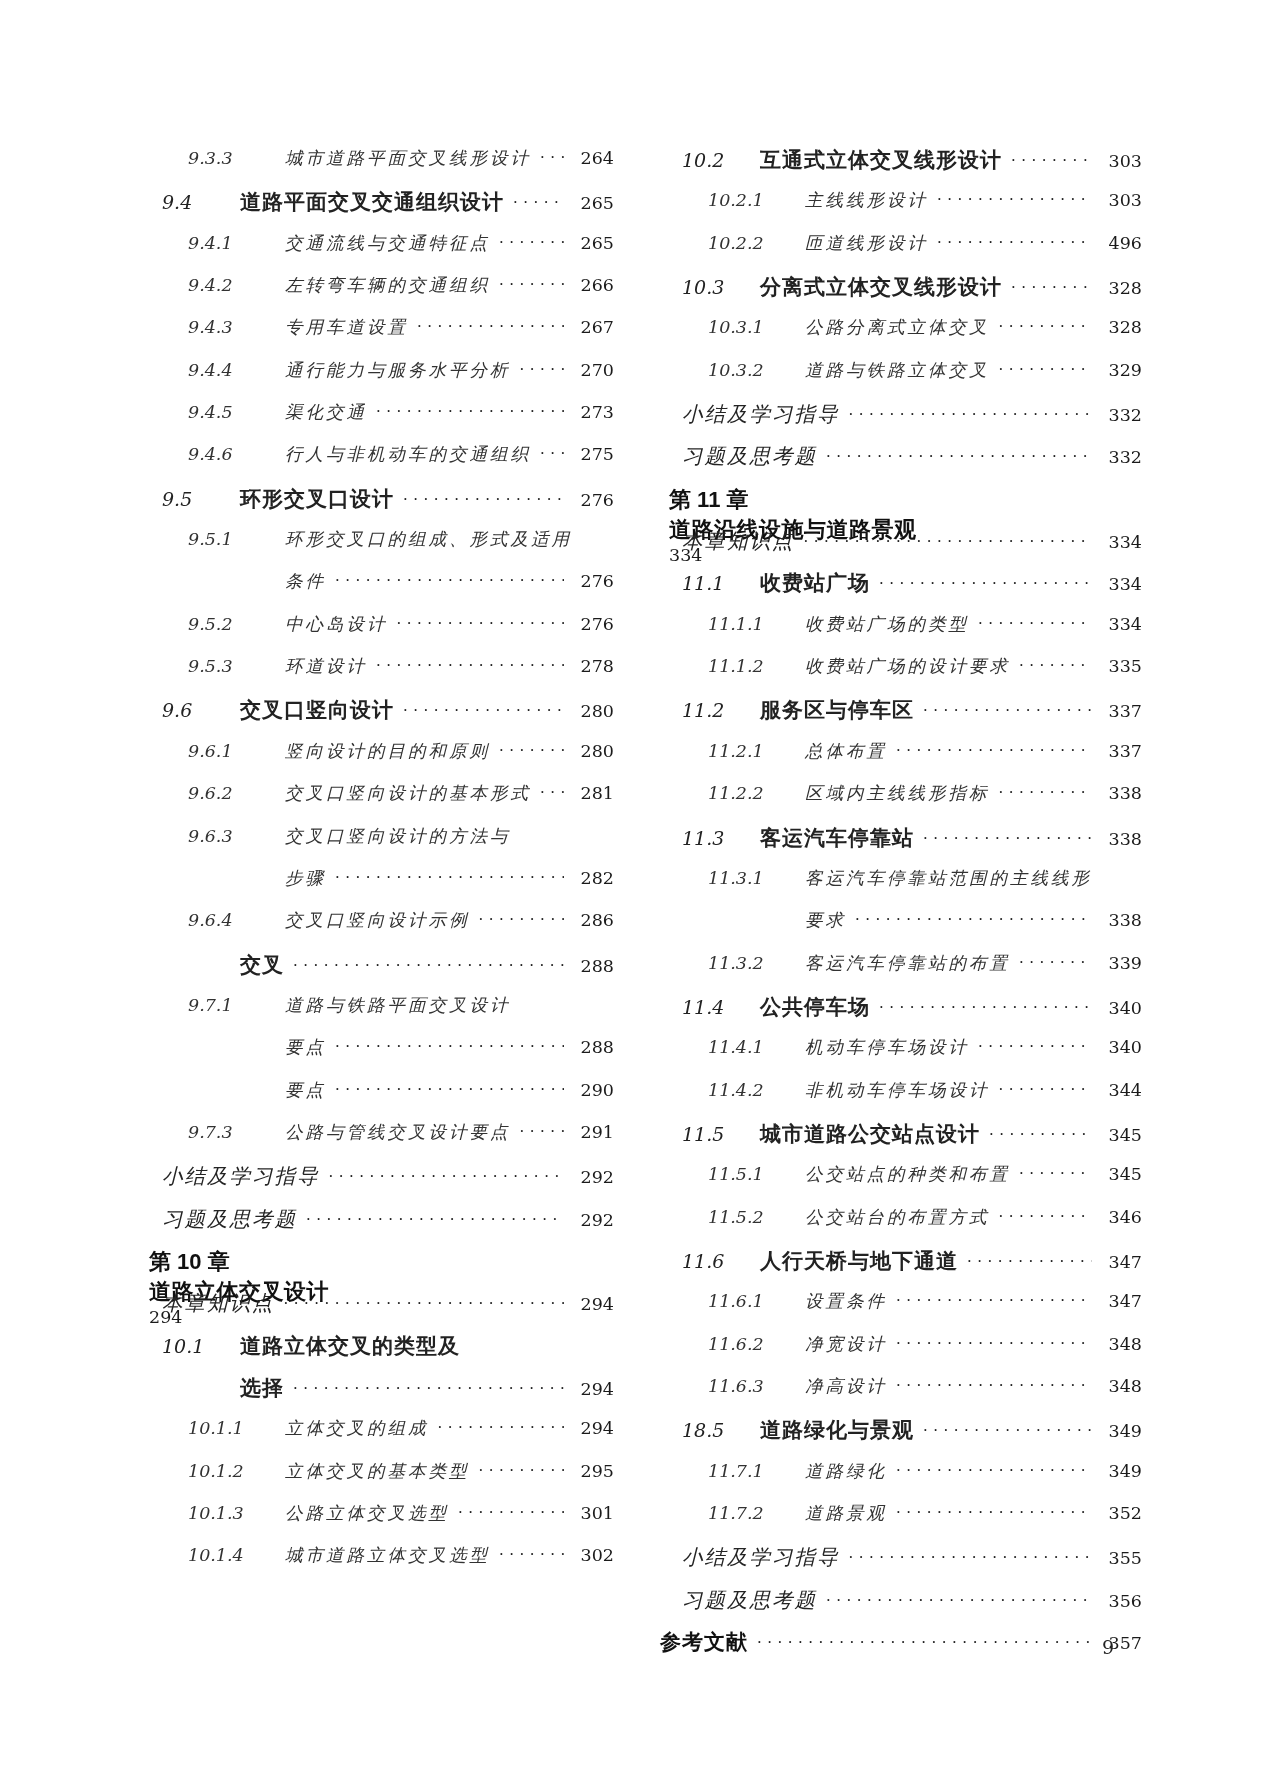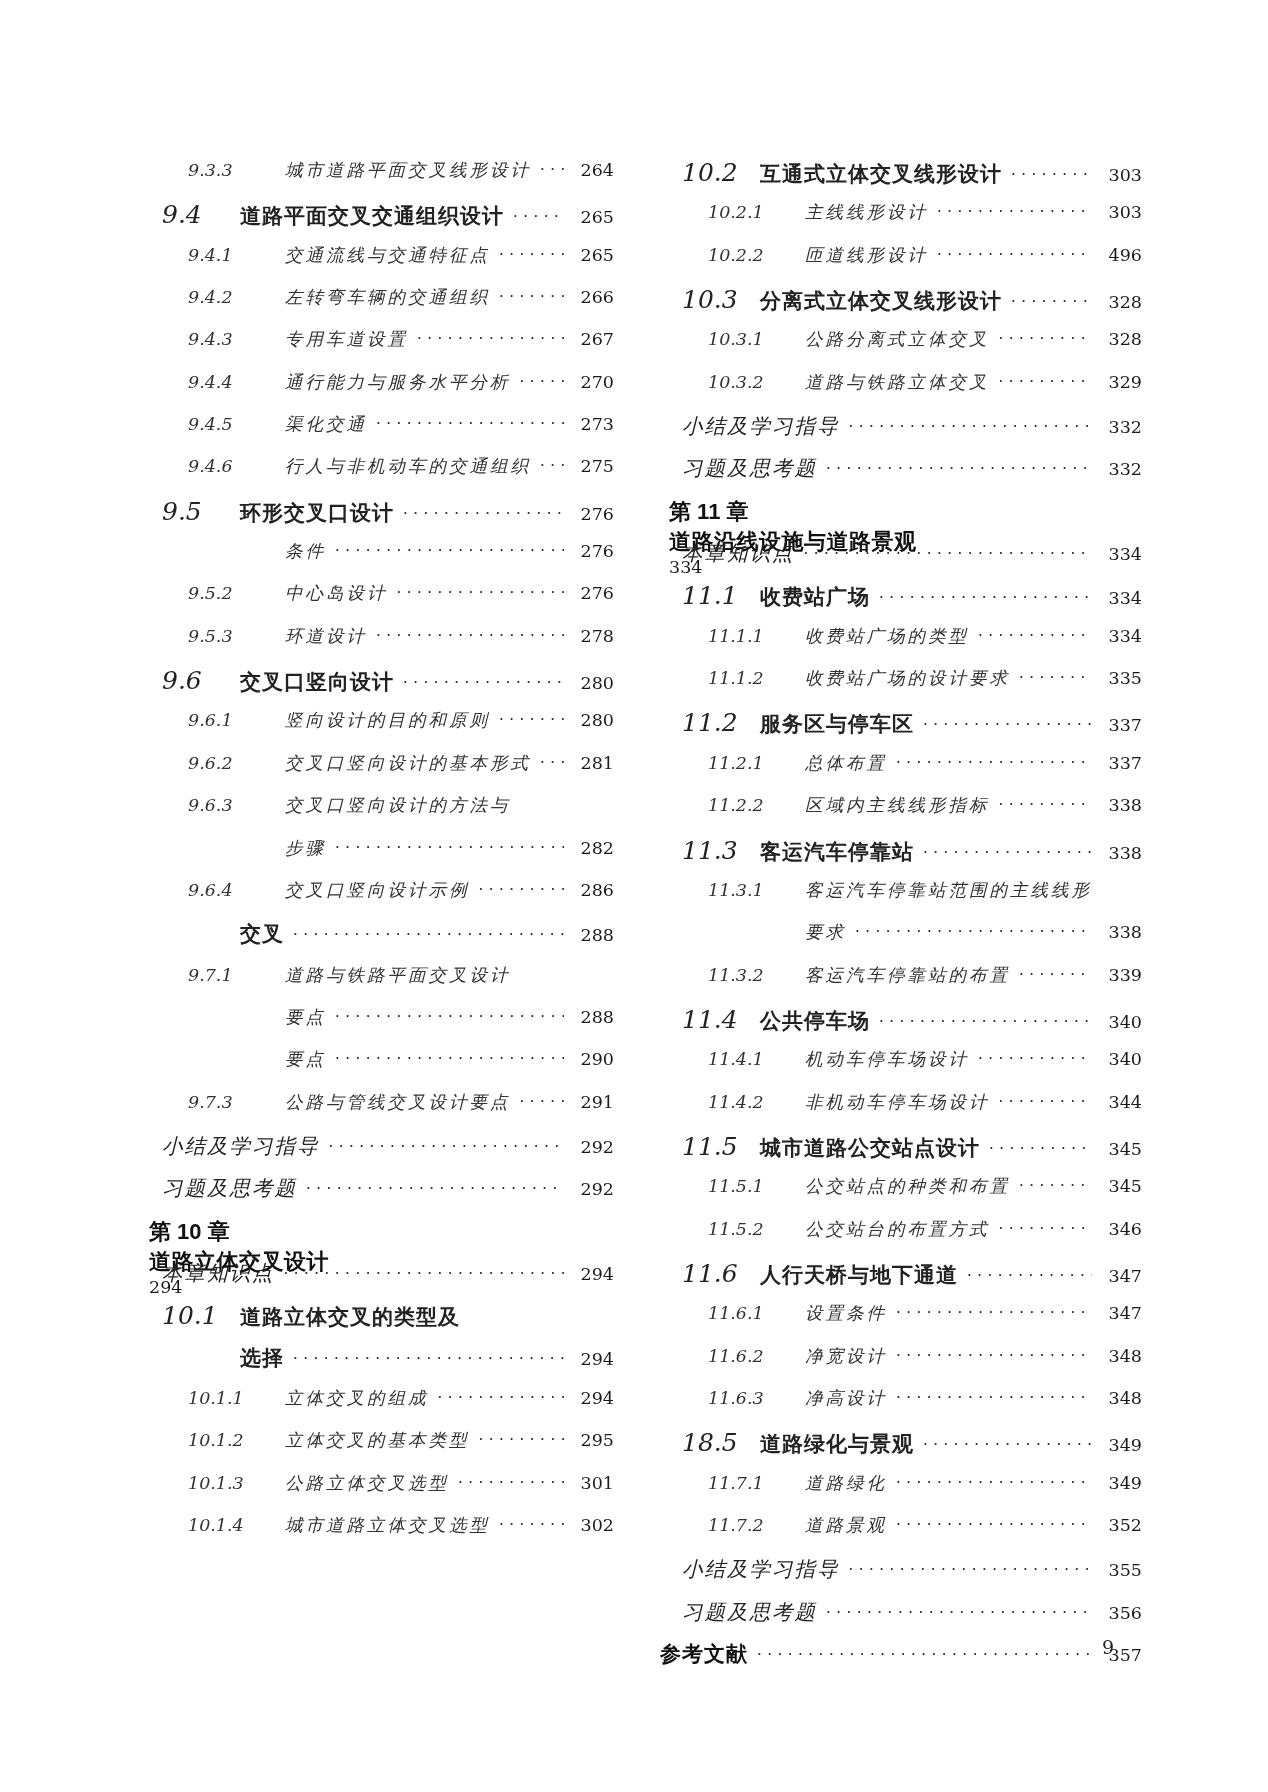--- a/index.html
+++ b/index.html
@@ -5,21 +5,21 @@
   html,body{margin:0;padding:0;background:#e8e8e8;}
   .sheet{
     position:relative;
     width:1268px;height:1792px;
     background:#ffffff;
     font-family:"Liberation Serif", serif;
     color:#1e1e1e;
     overflow:hidden;
     margin:0 auto;
   }
-  .col{position:absolute;top:158px;}
+  .col{position:absolute;top:146px;}
   .col-left{left:140px;width:474px;}
   .col-right{left:660px;width:482px;}
   .row{display:flex;align-items:baseline;height:42.35px;white-space:nowrap;}
   .num{font-family:"DejaVu Serif","Liberation Serif",serif;flex:0 0 auto;}
   .title{flex:0 0 auto;}
   .dots{
     flex:1 1 auto;overflow:hidden;
     font-family:"DejaVu Serif",serif;
     font-size:15px;letter-spacing:5.5px;
     color:#1d1d1d;margin:0 4px 0 9px;
@@ -30,21 +30,21 @@
     font-family:"DejaVu Serif","Liberation Serif",serif;
     font-size:17.5px;color:#1b1b1b;font-style:normal;
   }
   
   .s3{font-size:17.5px;color:#323232;}
   .s3 .num{font-style:italic;margin-left:48px;width:97px;}
   .s3 .title{font-style:italic;letter-spacing:3px;}
   .s3.cont .title{margin-left:145px;}
 
   .s2{font-size:21px;color:#222;}
-  .s2 .num{font-style:italic;font-size:25px;margin-left:22px;width:78px;}
+  .s2 .num{font-style:italic;font-size:19px;margin-left:22px;width:78px;}
   .s2 .title{font-weight:700;letter-spacing:1px;}
   .s2.cont .title{margin-left:100px;}
 
   .plain{font-size:20.5px;color:#242424;}
   .plain .title{font-style:italic;letter-spacing:2px;margin-left:22px;}
 
   .ch{font-size:22px;color:#111;font-family:"Liberation Sans",sans-serif;flex-direction:column;}
   .ch .num{font-family:"Liberation Sans",sans-serif;font-weight:700;width:115px;margin-left:0;}
   .ch .title{font-weight:700;letter-spacing:.5px;}
 
@@ -110,20 +110,24 @@
         <span class="title">行人与非机动车的交通组织</span>
         <span class="dots">··············································································································</span>
         <span class="pg">275</span>
       </div>
       <div class="row s2">
         <span class="num">9.5</span>
         <span class="title">环形交叉口设计</span>
         <span class="dots">··············································································································</span>
         <span class="pg">276</span>
       </div>
+      <div class="row s3">
+        <span class="num">9.5.1</span>
+        <span class="title">环形交叉口的组成、形式及适用</span>
+      </div>
       <div class="row s3 cont">
         <span class="title">条件</span>
         <span class="dots">··············································································································</span>
         <span class="pg">276</span>
       </div>
       <div class="row s3">
         <span class="num">9.5.2</span>
         <span class="title">中心岛设计</span>
         <span class="dots">··············································································································</span>
         <span class="pg">276</span>

